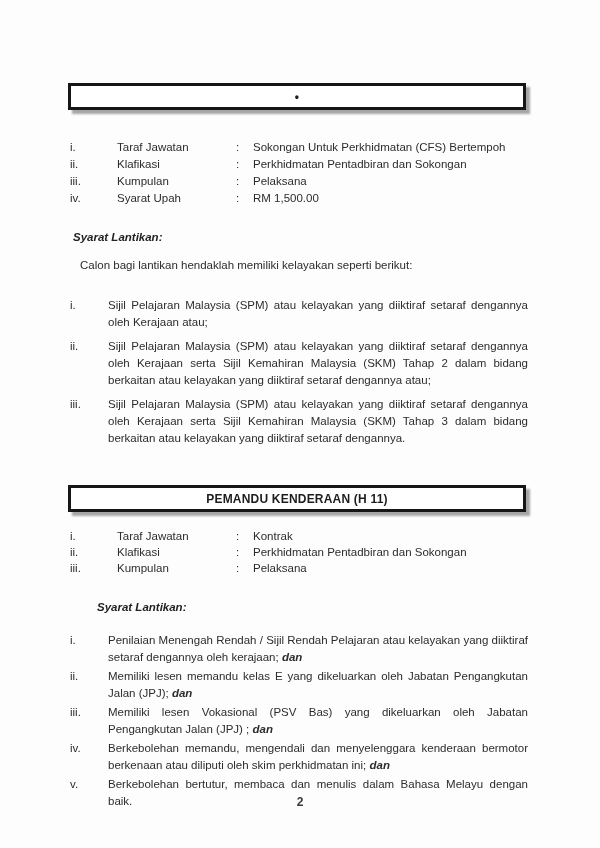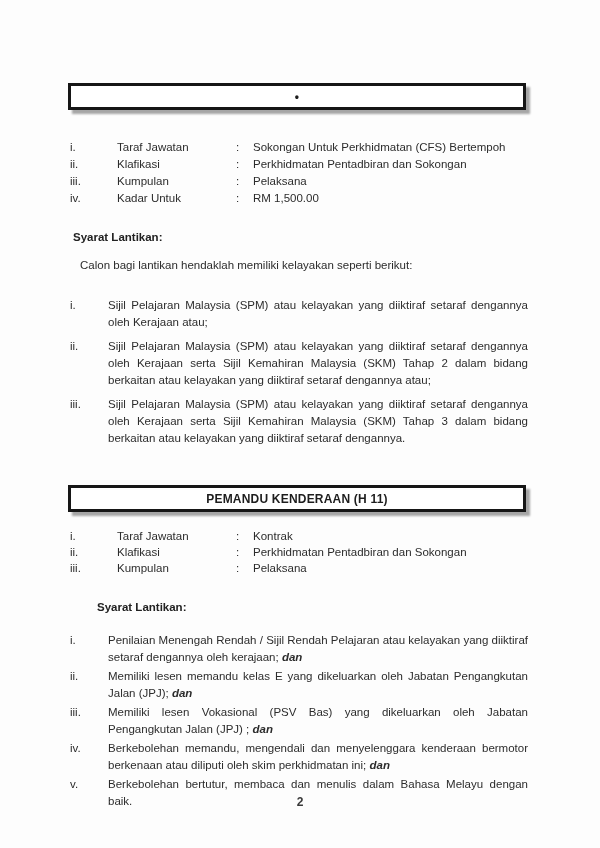--- a/index.html
+++ b/index.html
@@ -38,20 +38,21 @@
   .detail-row {
     display: grid;
     grid-template-columns: 47px 119px 17px 1fr;
     padding-left: 4px;
     line-height: 17px;
   }
   #details2 .detail-row { line-height: 16px; }
   .syarat {
     position: absolute;
     font-weight: bold;
+    font-style: italic;
     font-size: 11.5px;
     color: #222;
   }
   #syarat1 { left: 73px; top: 231px; }
   #syarat2 { left: 97px; top: 601px; }
   .intro { position: absolute; left: 80px; top: 259px; font-size: 11.5px; }
   .items { position: absolute; left: 66px; width: 462px; font-size: 11.5px; }
   #items1 { top: 297px; }
   #items2 { top: 632px; }
   .item { display: grid; grid-template-columns: 42px 1fr; }
@@ -94,21 +95,21 @@
       <span>Perkhidmatan Pentadbiran dan Sokongan</span>
     </div>
     <div class="detail-row">
       <span>iii.</span>
       <span>Kumpulan</span>
       <span>:</span>
       <span>Pelaksana</span>
     </div>
     <div class="detail-row">
       <span>iv.</span>
-      <span>Kadar Untuk</span>
+      <span>Syarat Upah</span>
       <span>:</span>
       <span>RM 1,500.00</span>
     </div>
   </div>
 
   <div class="syarat" id="syarat1">Syarat Lantikan:</div>
 
   <div class="intro">Calon bagi lantikan hendaklah memiliki kelayakan seperti berikut:</div>
 
   <div class="items" id="items1">

